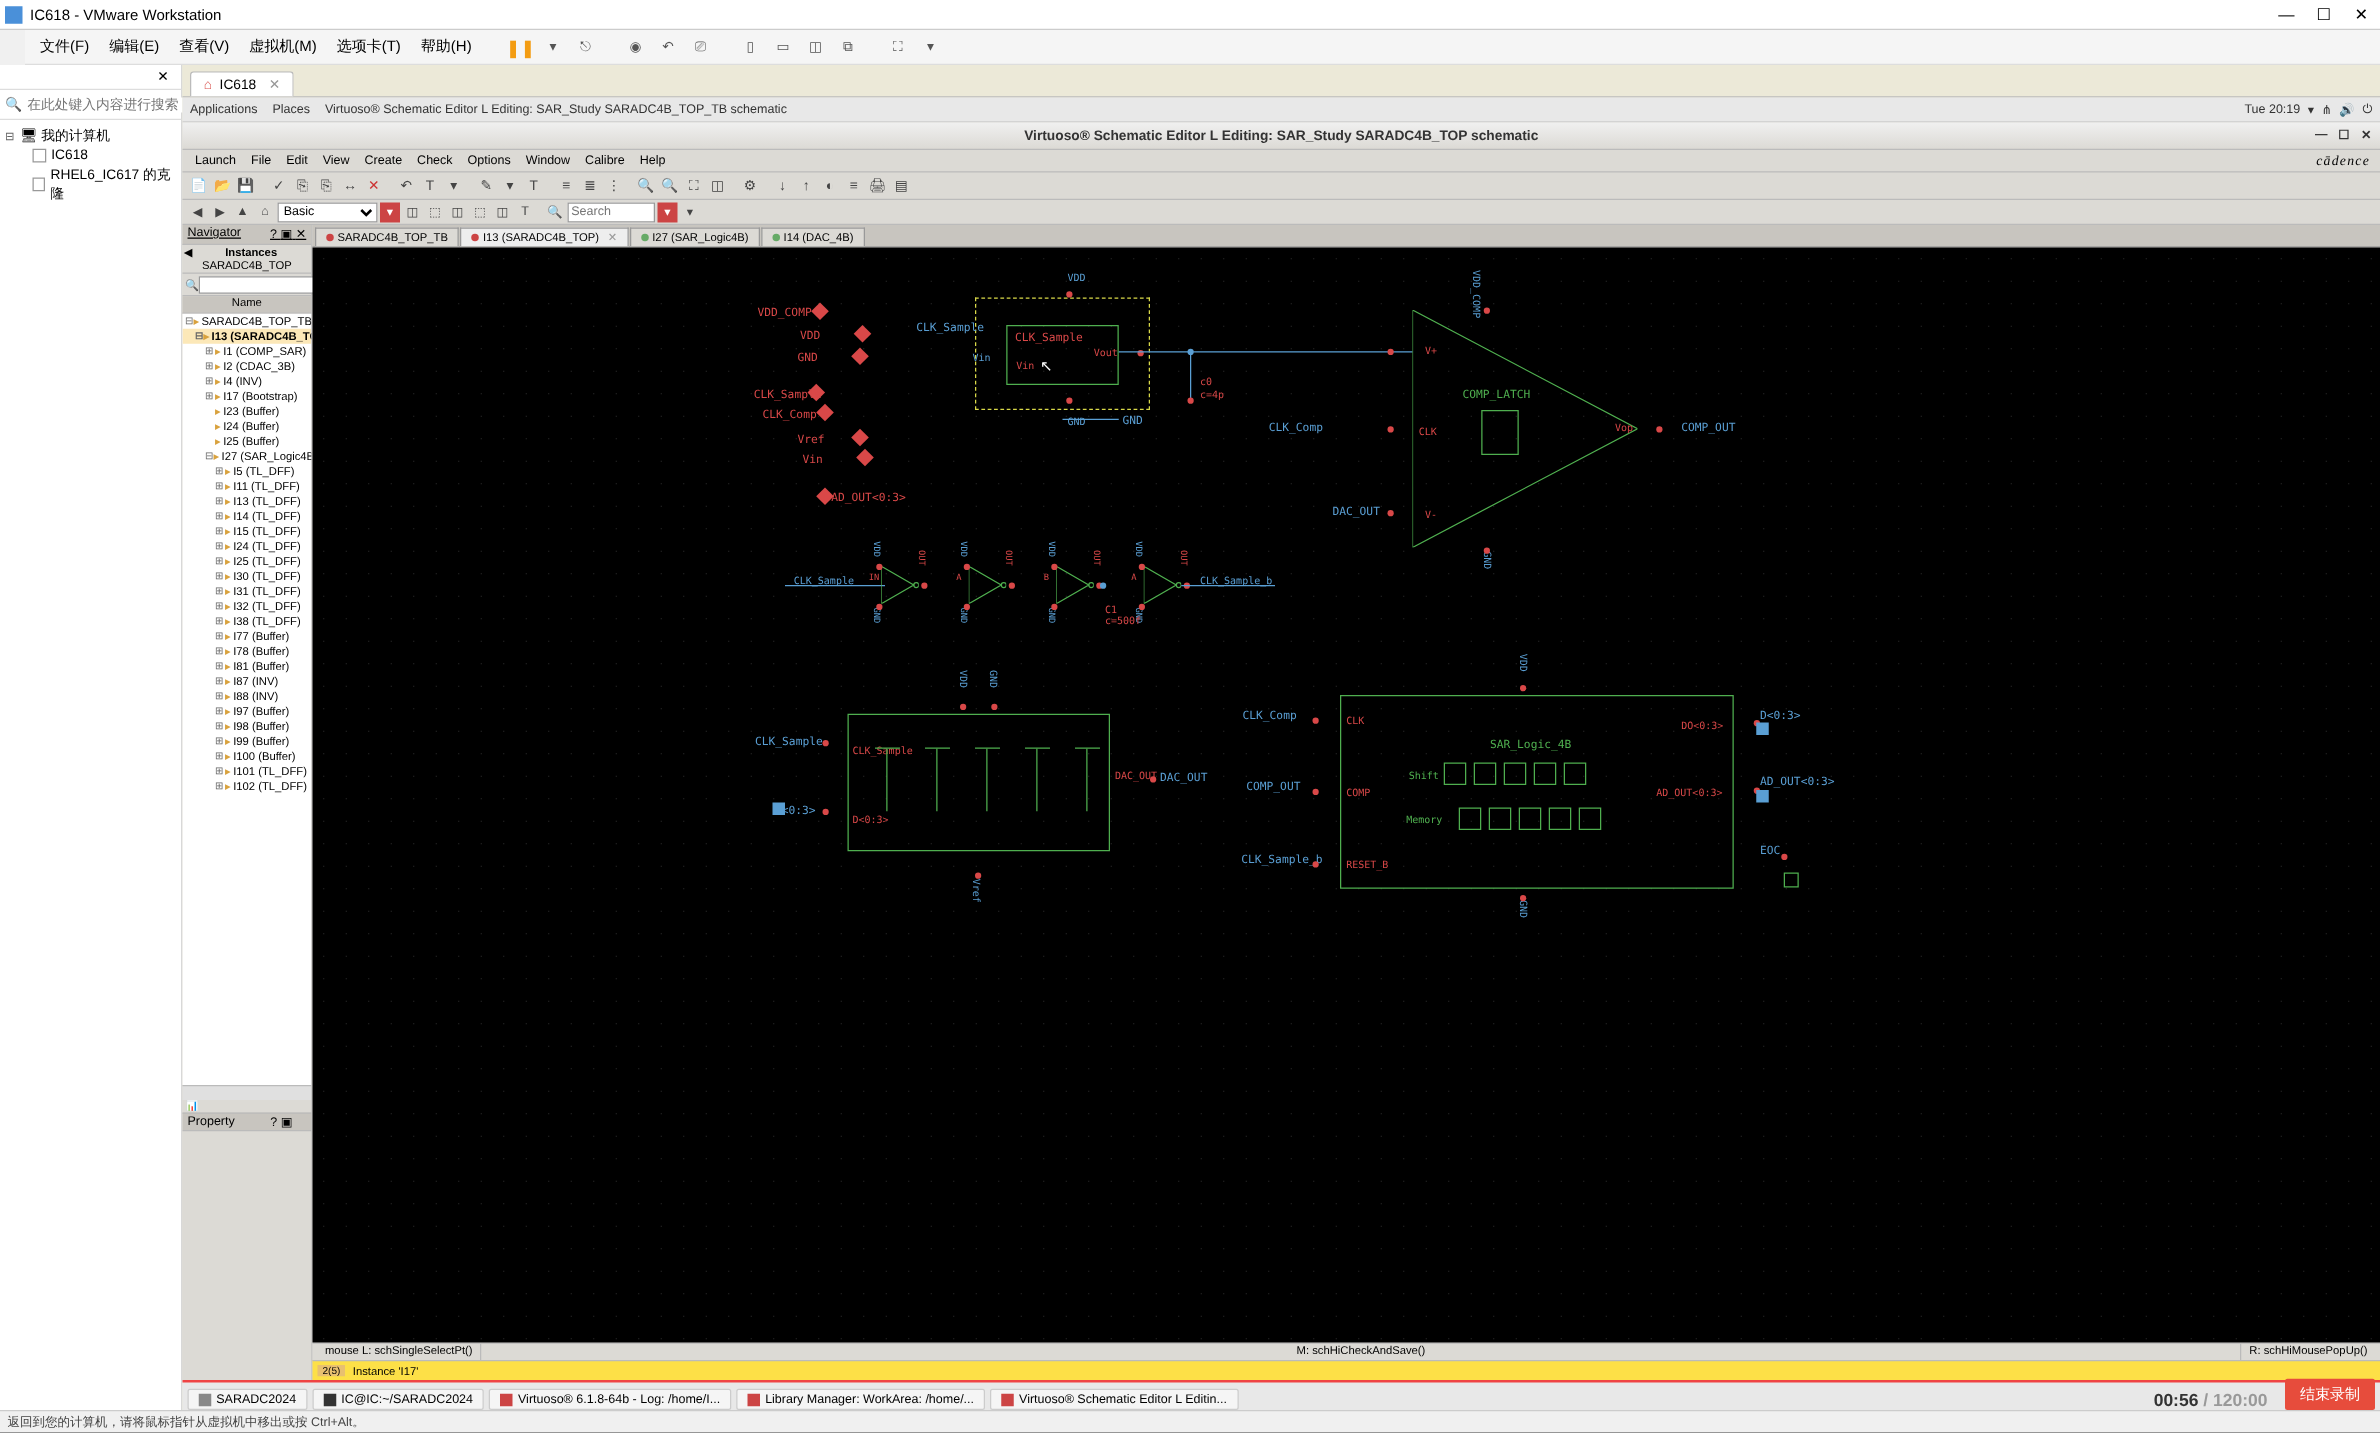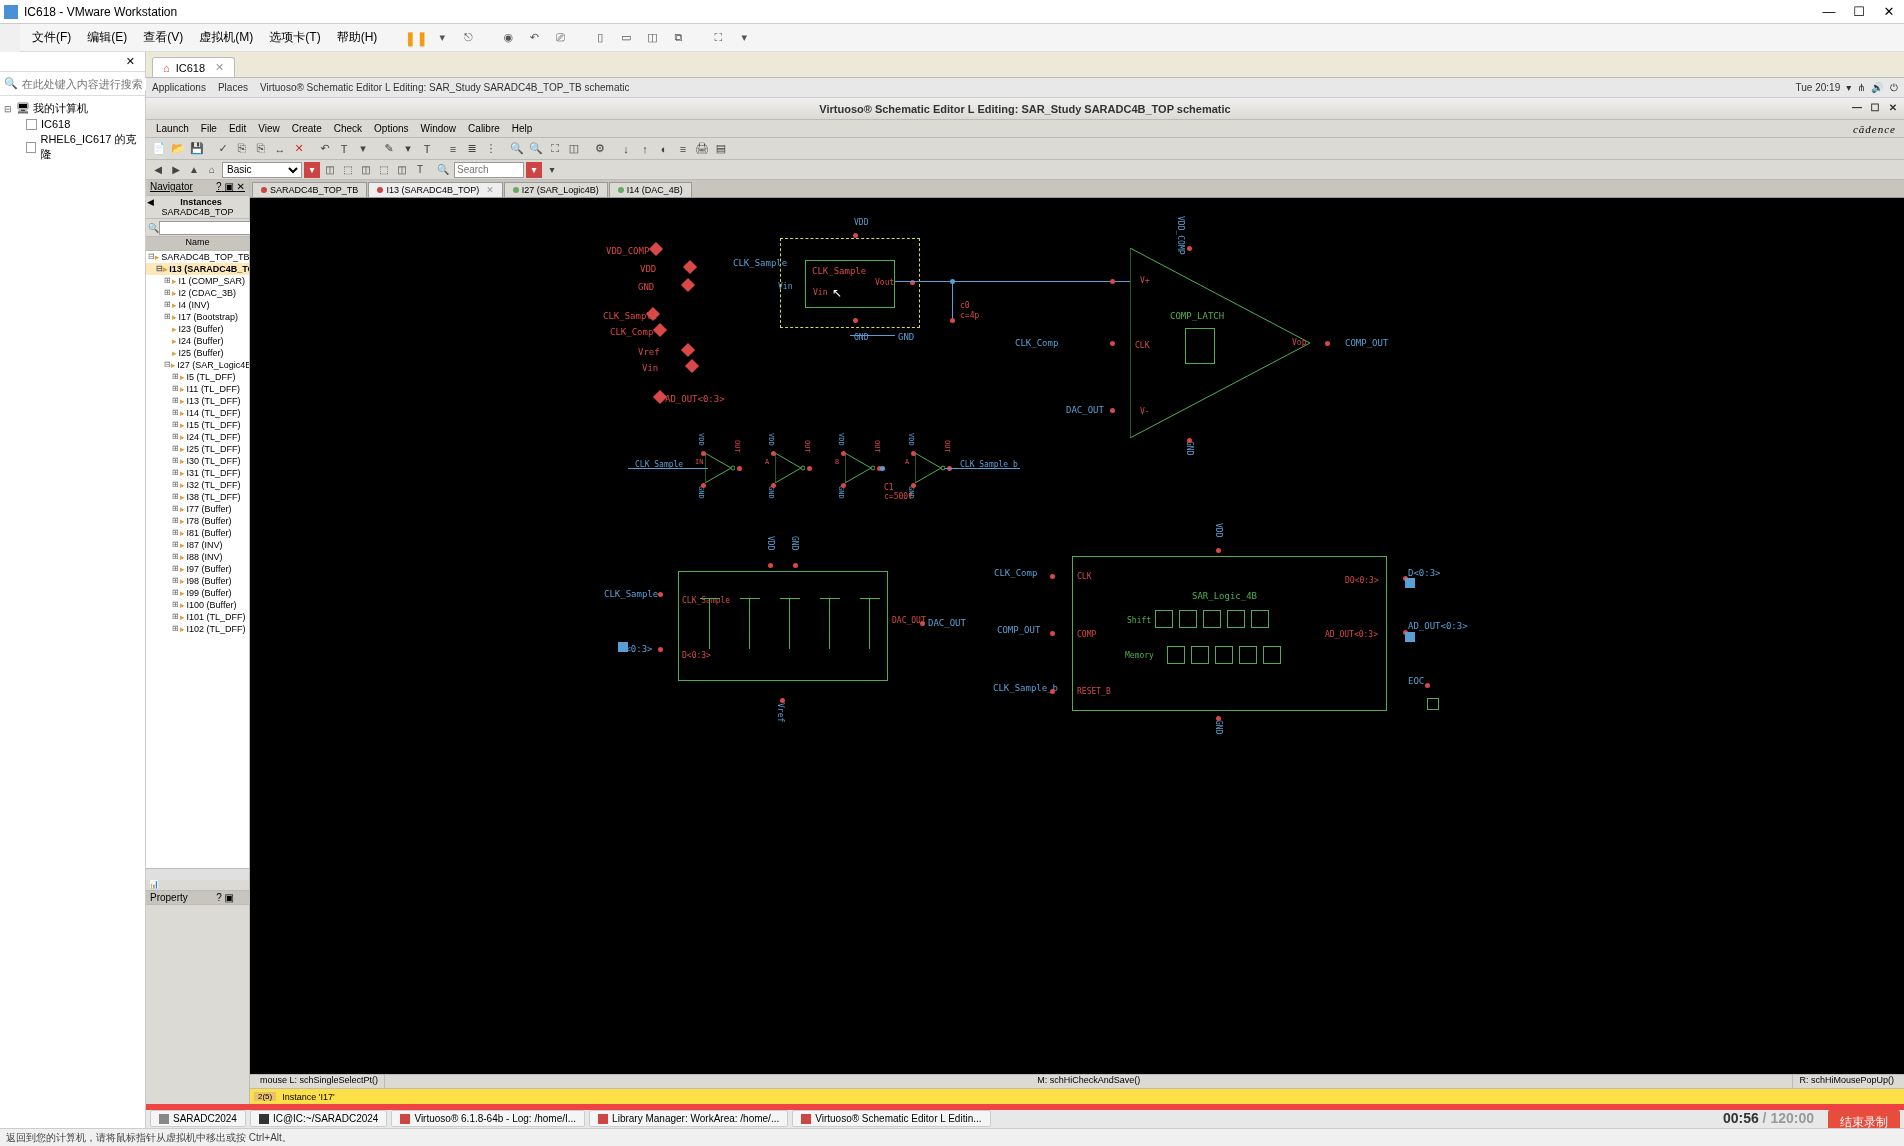--- a/index.html
+++ b/index.html
@@ -104,21 +104,21 @@
 .dashbox { position: absolute; border: 1px dashed #d9d948; }
 .tri { position: absolute; }
 
 .instinfo { height: 14px; background: #dcdad5; font-size: 9px; padding: 0 4px; border-top: 1px solid #bbb; display: flex; }
 .instinfo .seg { border-right: 1px solid #bbb; padding: 0 6px; }
 .instinfo .mid { flex: 1; text-align: center; }
 
 .cmdline { height: 16px; background: #fde047; font-size: 9px; padding: 2px 4px; border-top: 1px solid #bbb; display: flex; align-items: center; }
 .cmdline .badge { background: #e8c070; padding: 0 4px; margin-right: 6px; font-size: 8px; }
 
-.taskbar { height: 24px; background: #e8e8e8; border-top: 6px solid #ef4444; display: flex; align-items: flex-start; padding: 0 4px; gap: 4px; }
+.taskbar { height: 24px; background: #e8e8e8; border-top: 2px solid #ef4444; display: flex; align-items: flex-end; padding: 0 4px; gap: 4px; }
 .taskbar .task { padding: 2px 8px; border: 1px solid #ccc; background: #f5f5f5; font-size: 10px; cursor: pointer; display: flex; align-items: center; gap: 4px; border-radius: 2px; }
 .taskbar .task .ico { width: 10px; height: 10px; background: #888; }
 .taskbar .spacer { flex: 1; }
 .taskbar .timer { font-size: 14px; font-weight: bold; margin-right: 10px; }
 .taskbar .timer .cur { color: #333; }
 .taskbar .timer .tot { color: #999; }
 .taskbar .stop { background: #e74c3c; color: #fff; padding: 4px 12px; font-size: 12px; border-radius: 2px; cursor: pointer; }
 
 .statusbar { height: 18px; background: #f0f0f0; font-size: 10px; padding: 2px 6px; color: #444; border-top: 1px solid #ccc; }
 </style>

